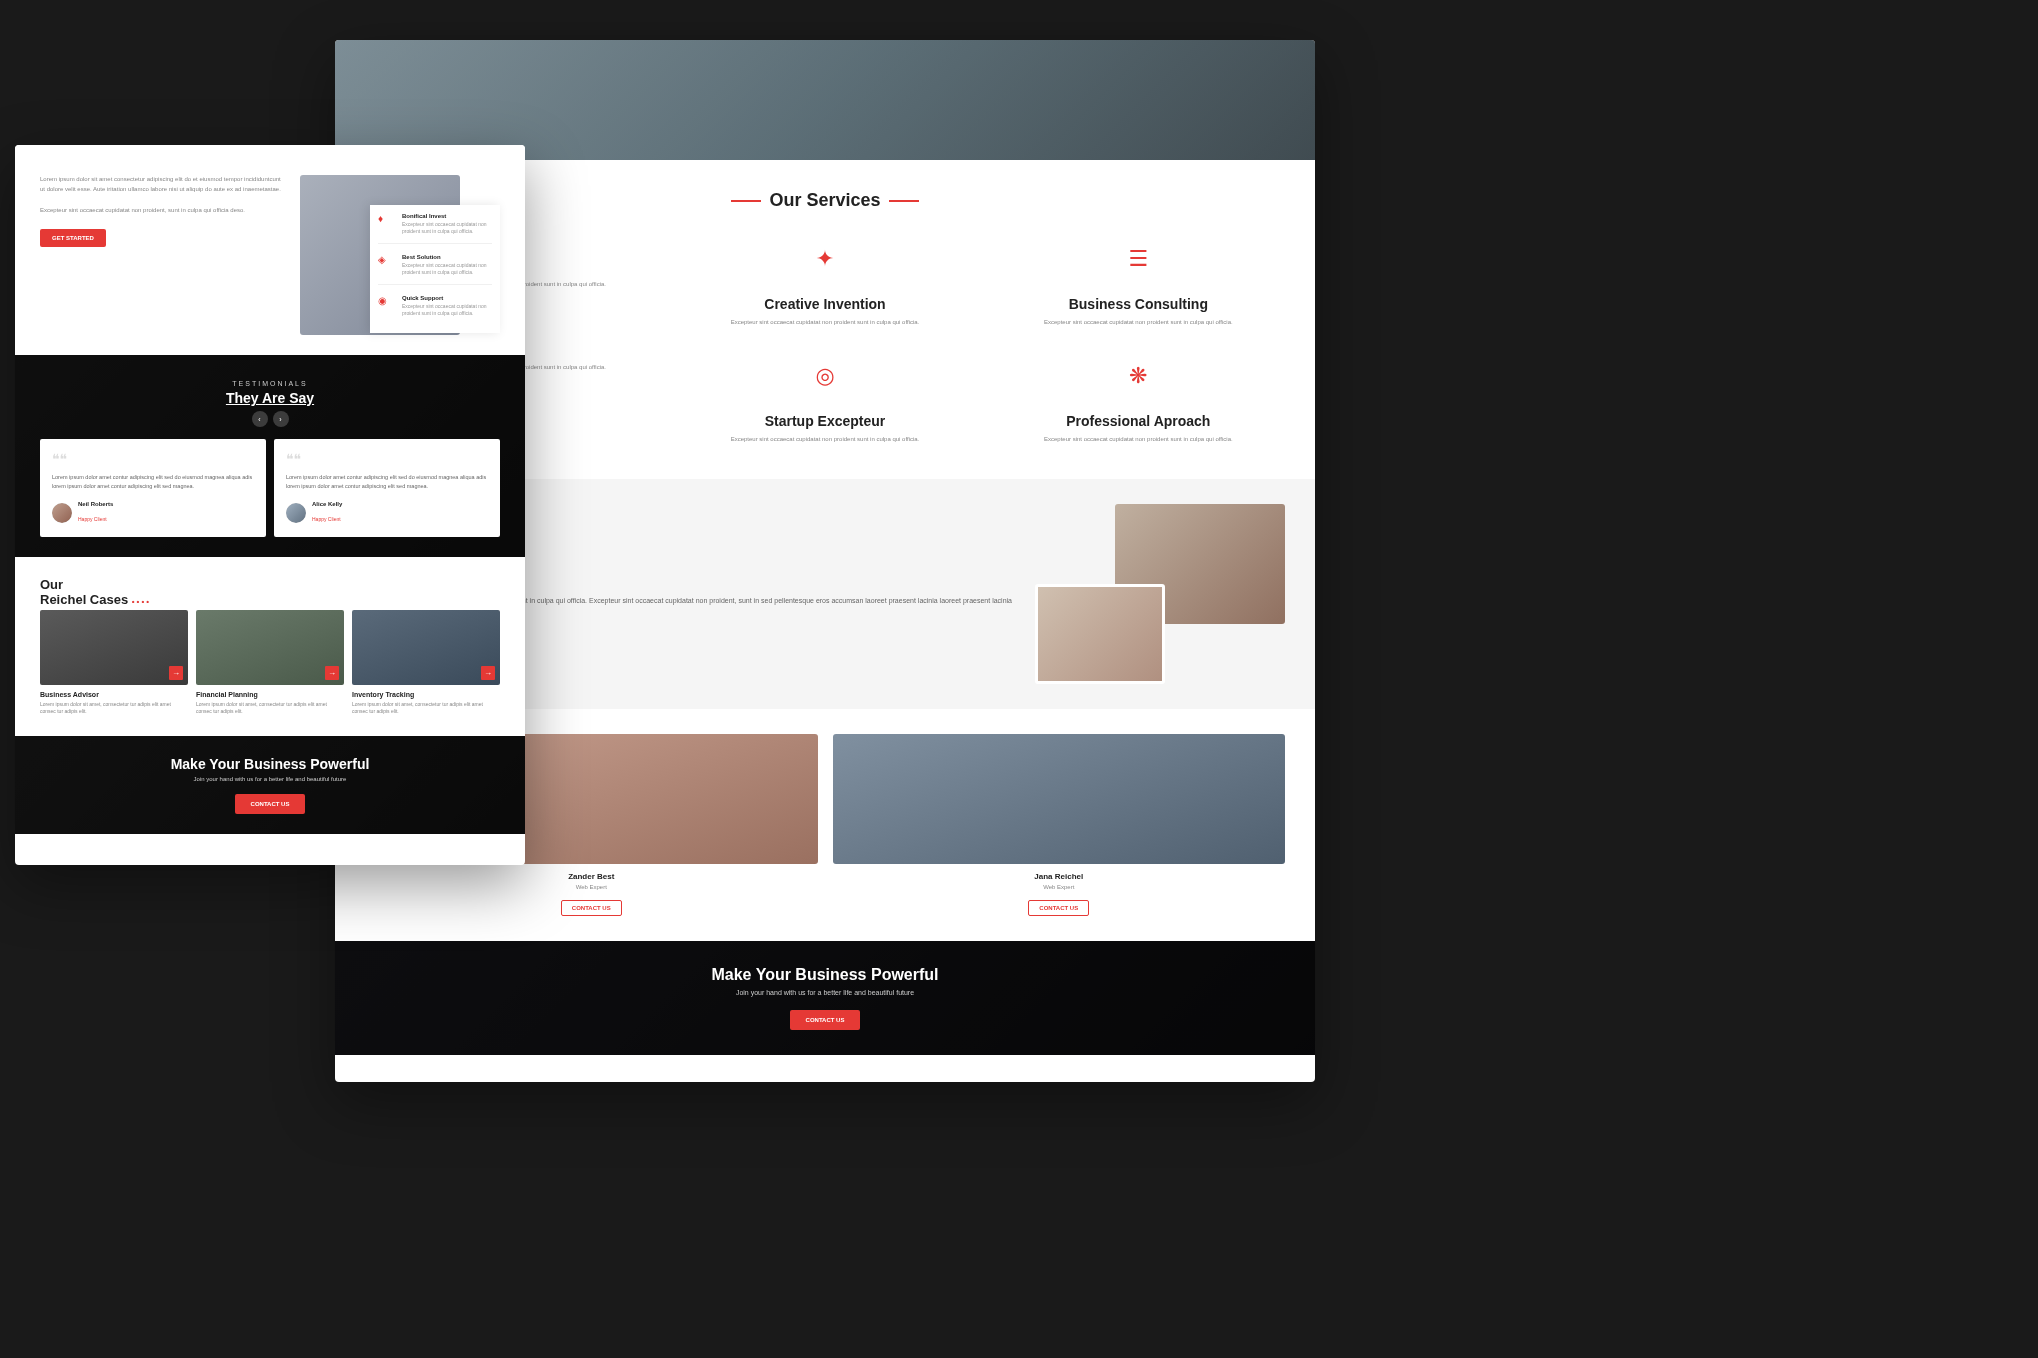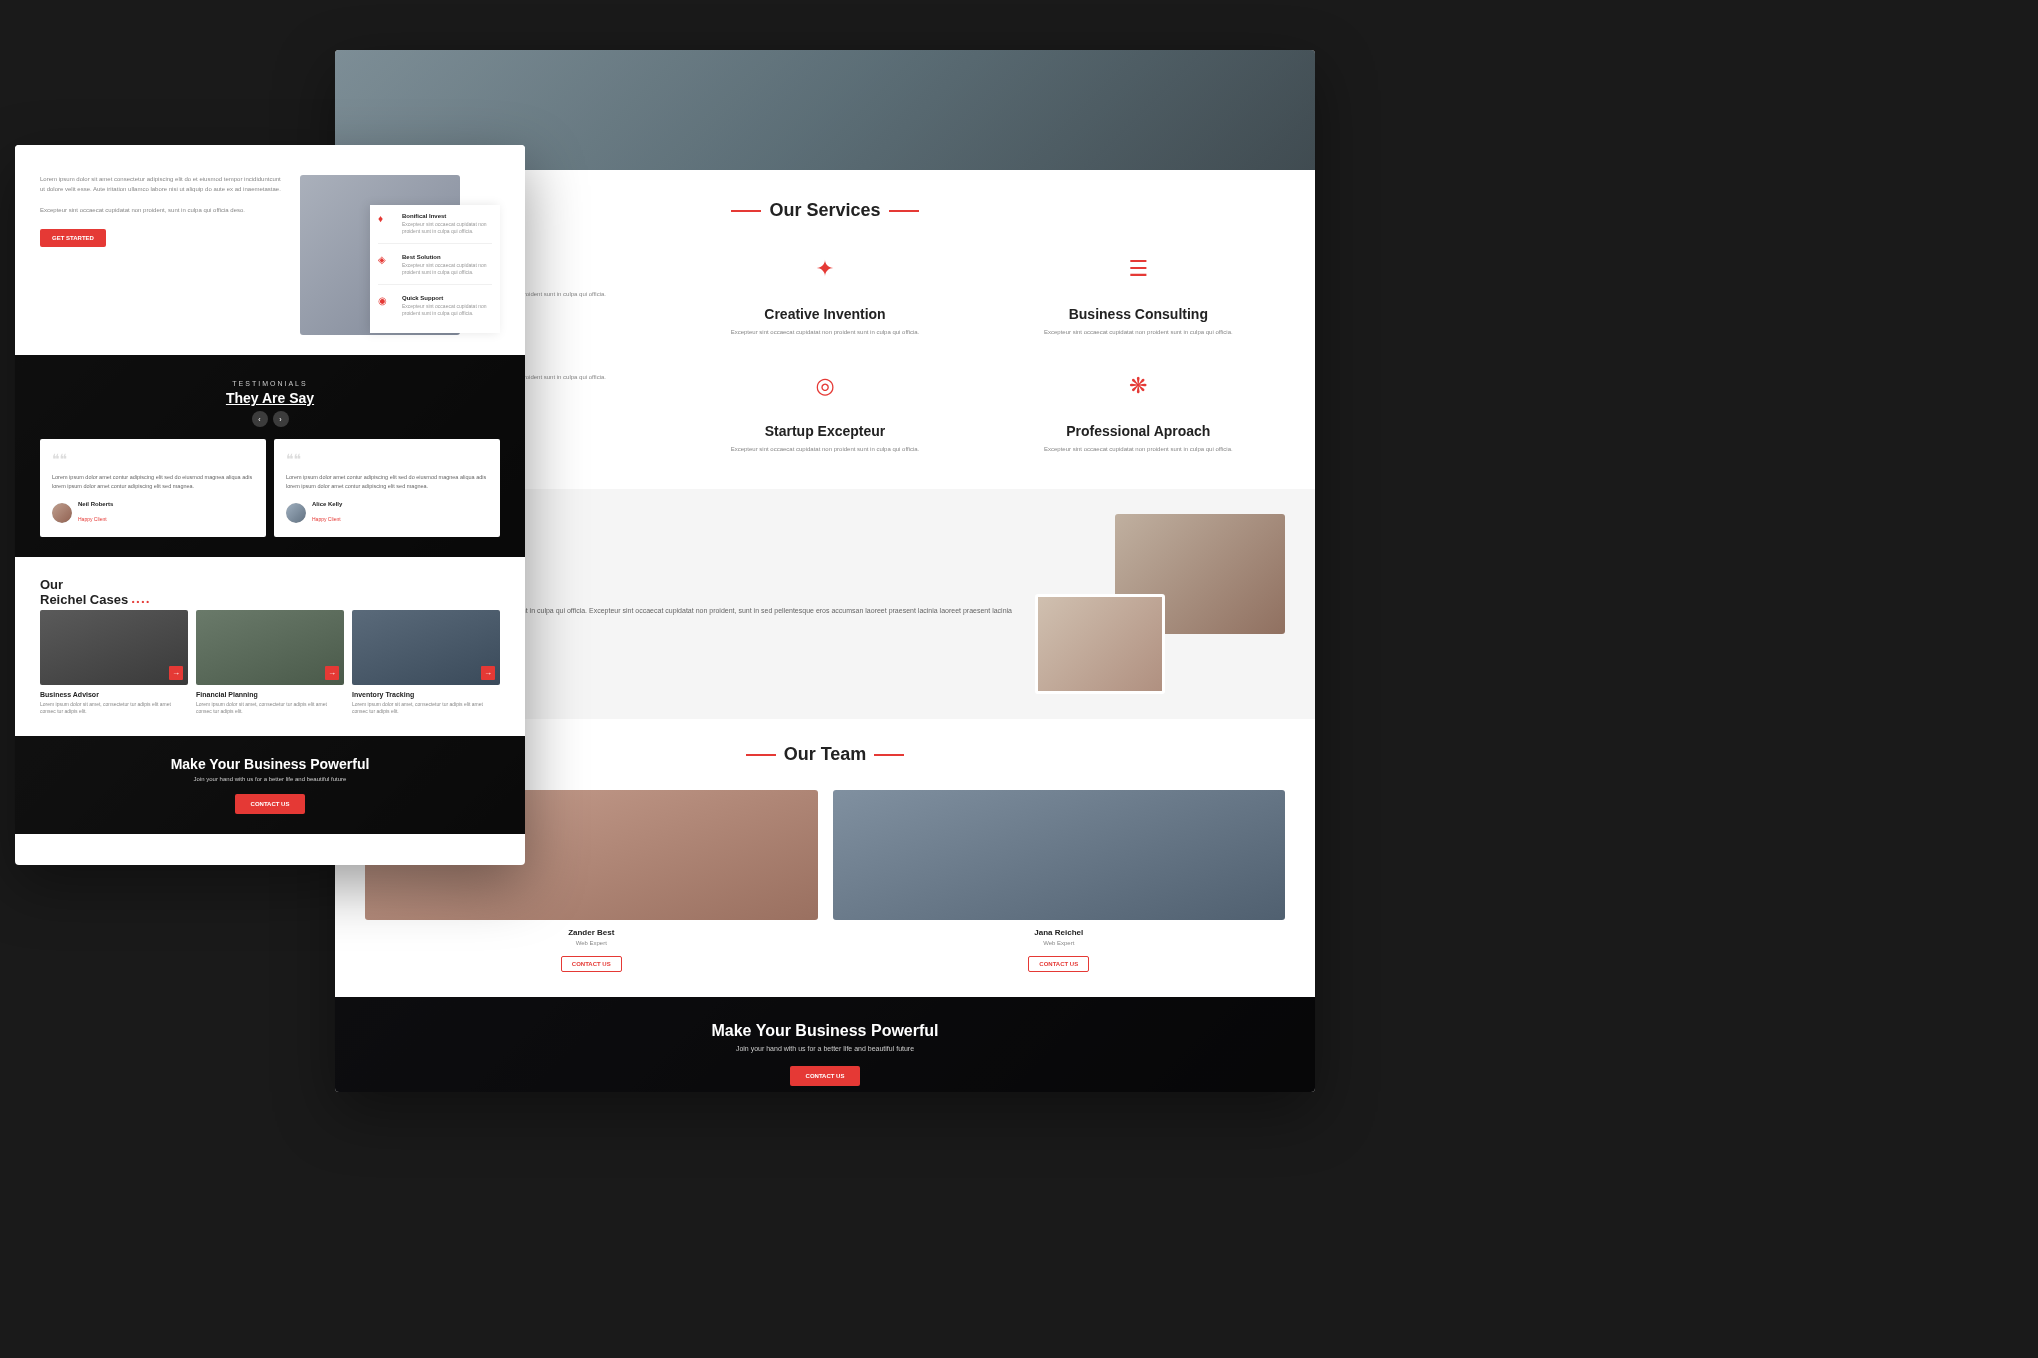--- a/index.html
+++ b/index.html
@@ -74,21 +74,21 @@
       border-radius: 4px;
       box-shadow: 0 20px 60px rgba(0,0,0,0.4);
       overflow: hidden;
       z-index: 2;
     }
 
     
     .preview-back {
       position: absolute;
       left: 335px;
-      top: 50px;
+      top: 40px;
       width: 980px;
       height: 1042px;
       background: #fff;
       border-radius: 4px;
       box-shadow: 0 20px 60px rgba(0,0,0,0.4);
       overflow: hidden;
       z-index: 1;
     }
 
     
@@ -658,21 +658,20 @@
       <div class="img-collage-main">
         <div style="width:100%;height:100%;background:linear-gradient(135deg,#c0b0a0 0%,#907060 100%);"></div>
       </div>
       <div class="img-collage-secondary">
         <div style="width:100%;height:100%;background:linear-gradient(135deg,#d0c0b0 0%,#b09080 100%);"></div>
       </div>
     </div>
   </div>
 
   <div class="team-section">
-    <div class="section-title">Our Team</div>
     <div class="team-grid">
       <div class="team-member">
         <div class="team-photo">
           <div style="width:100%;height:100%;background:linear-gradient(160deg,#c8a090 0%,#9a7060 100%);"></div>
         </div>
         <h4>Zander Best</h4>
         <span>Web Expert</span>
         <button class="contact-us-btn">CONTACT US</button>
       </div>
       <div class="team-member">

